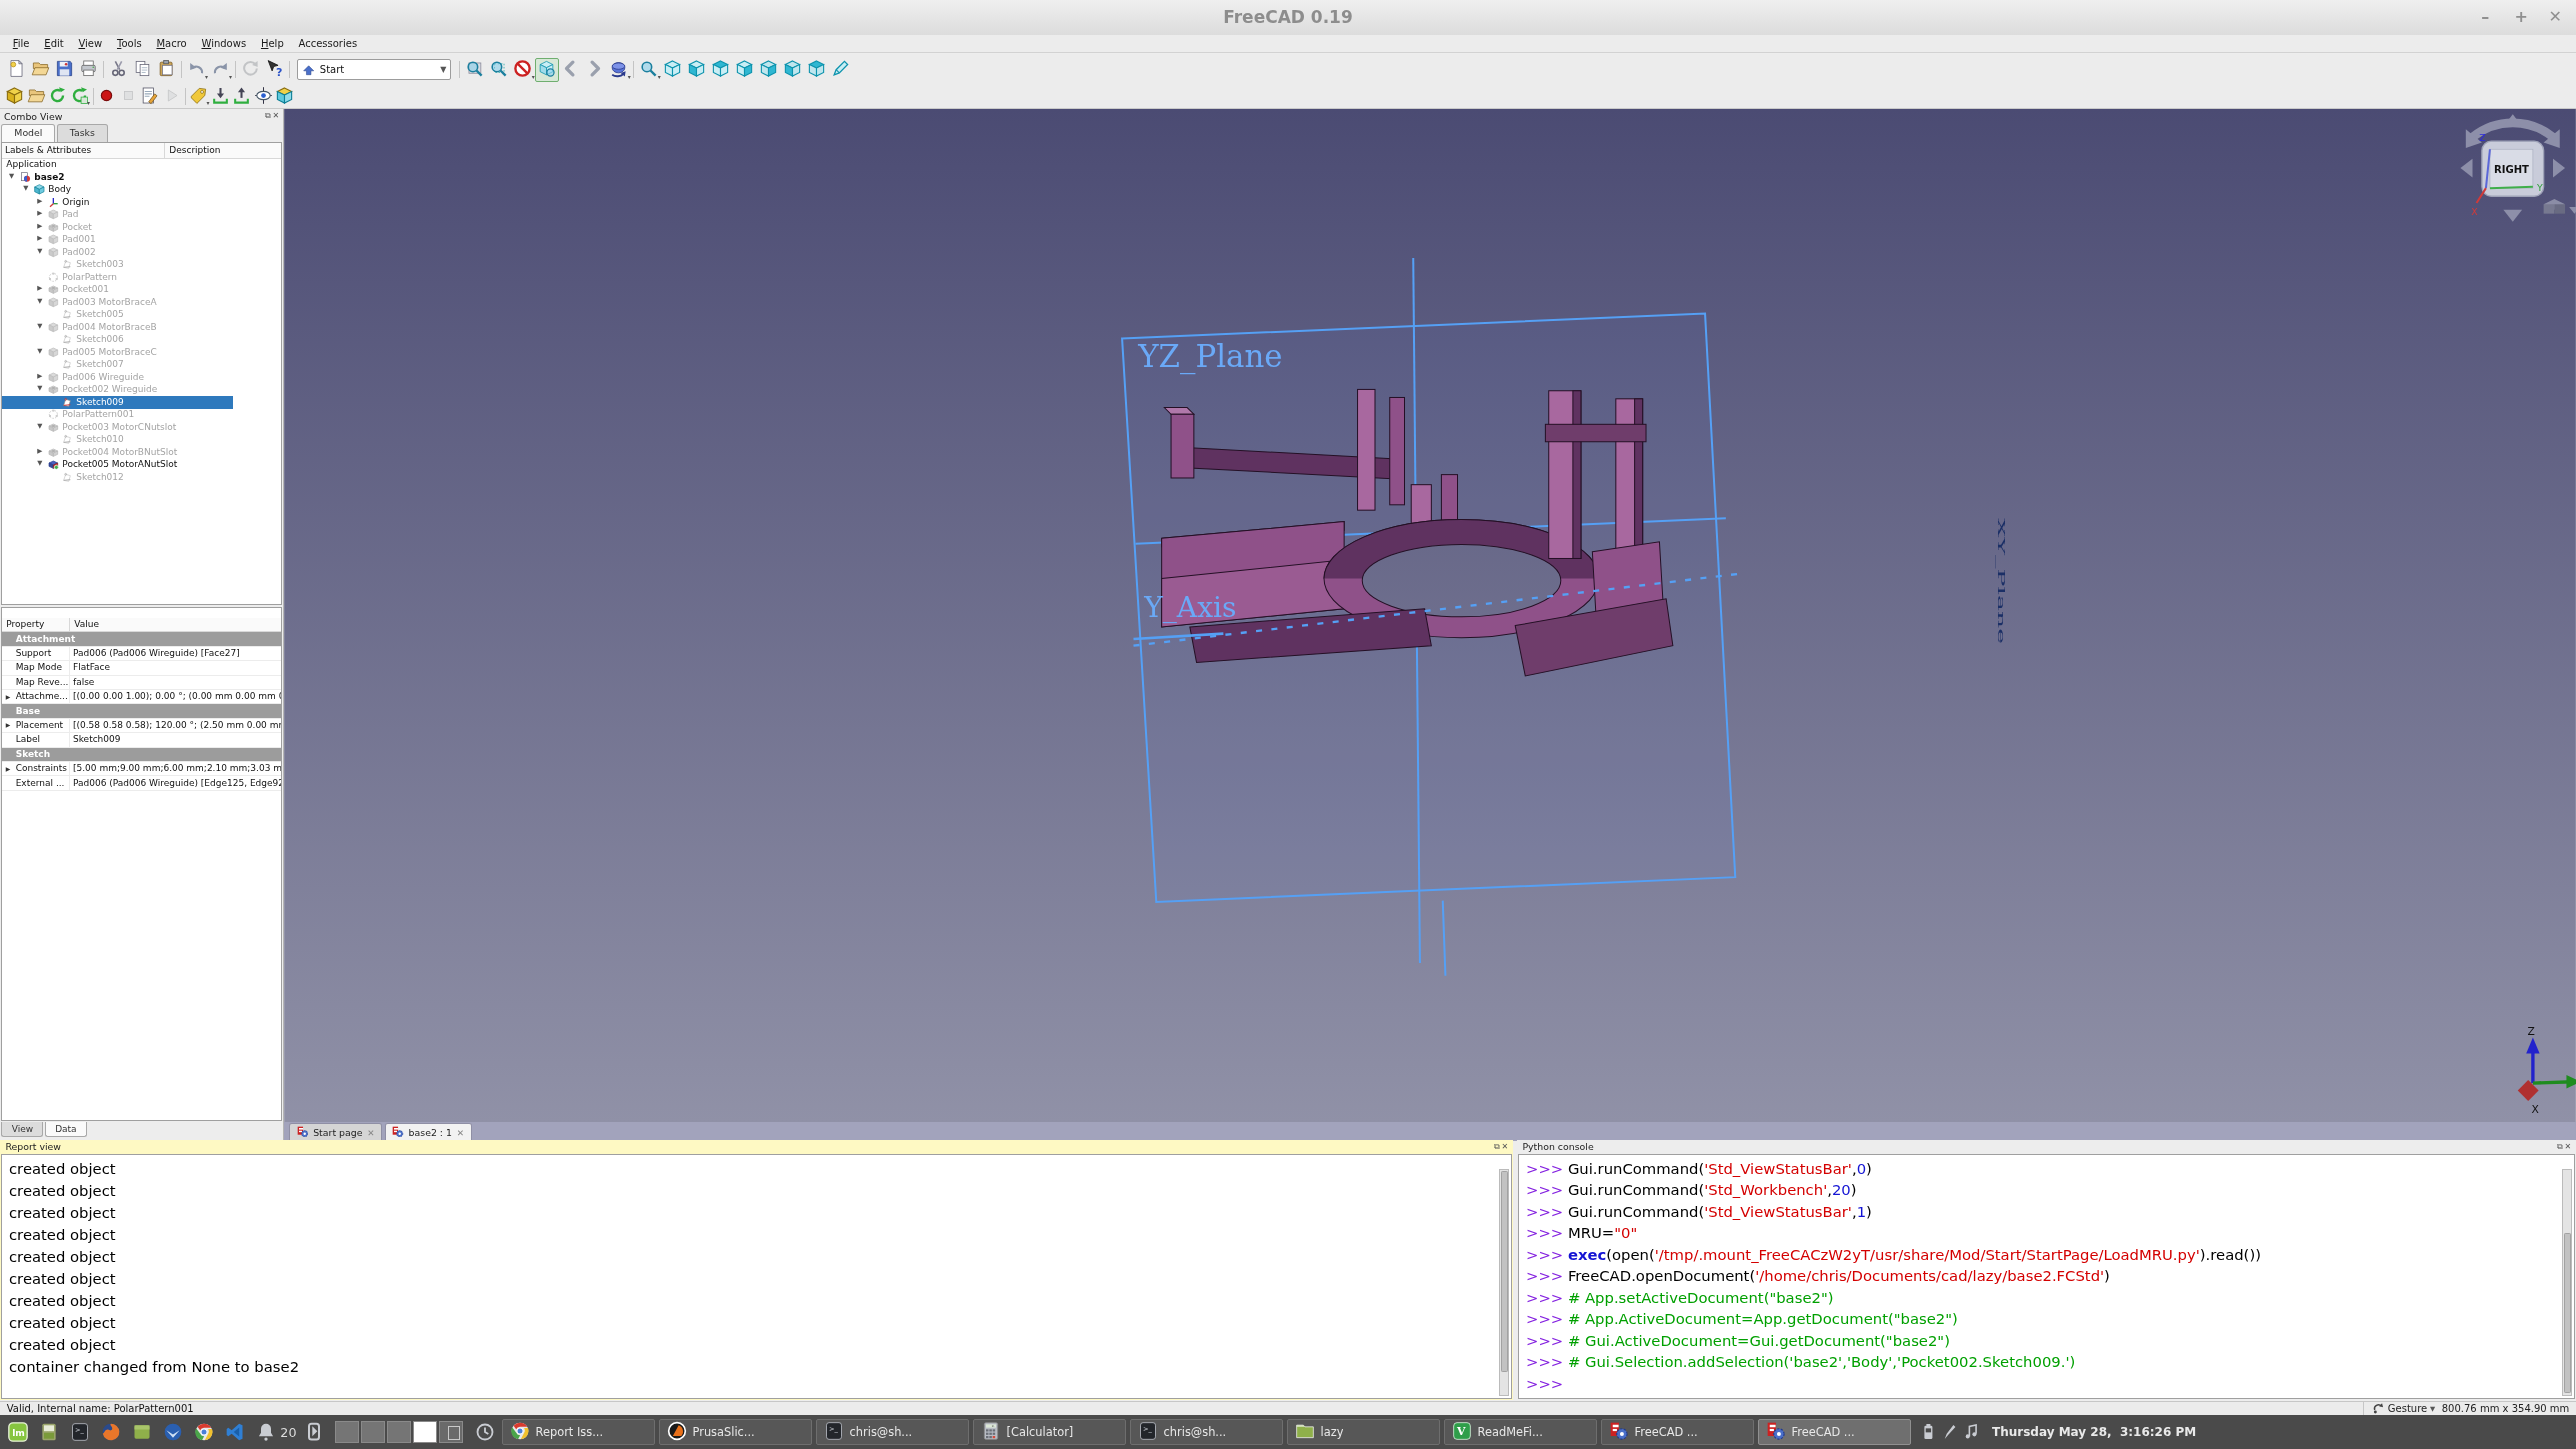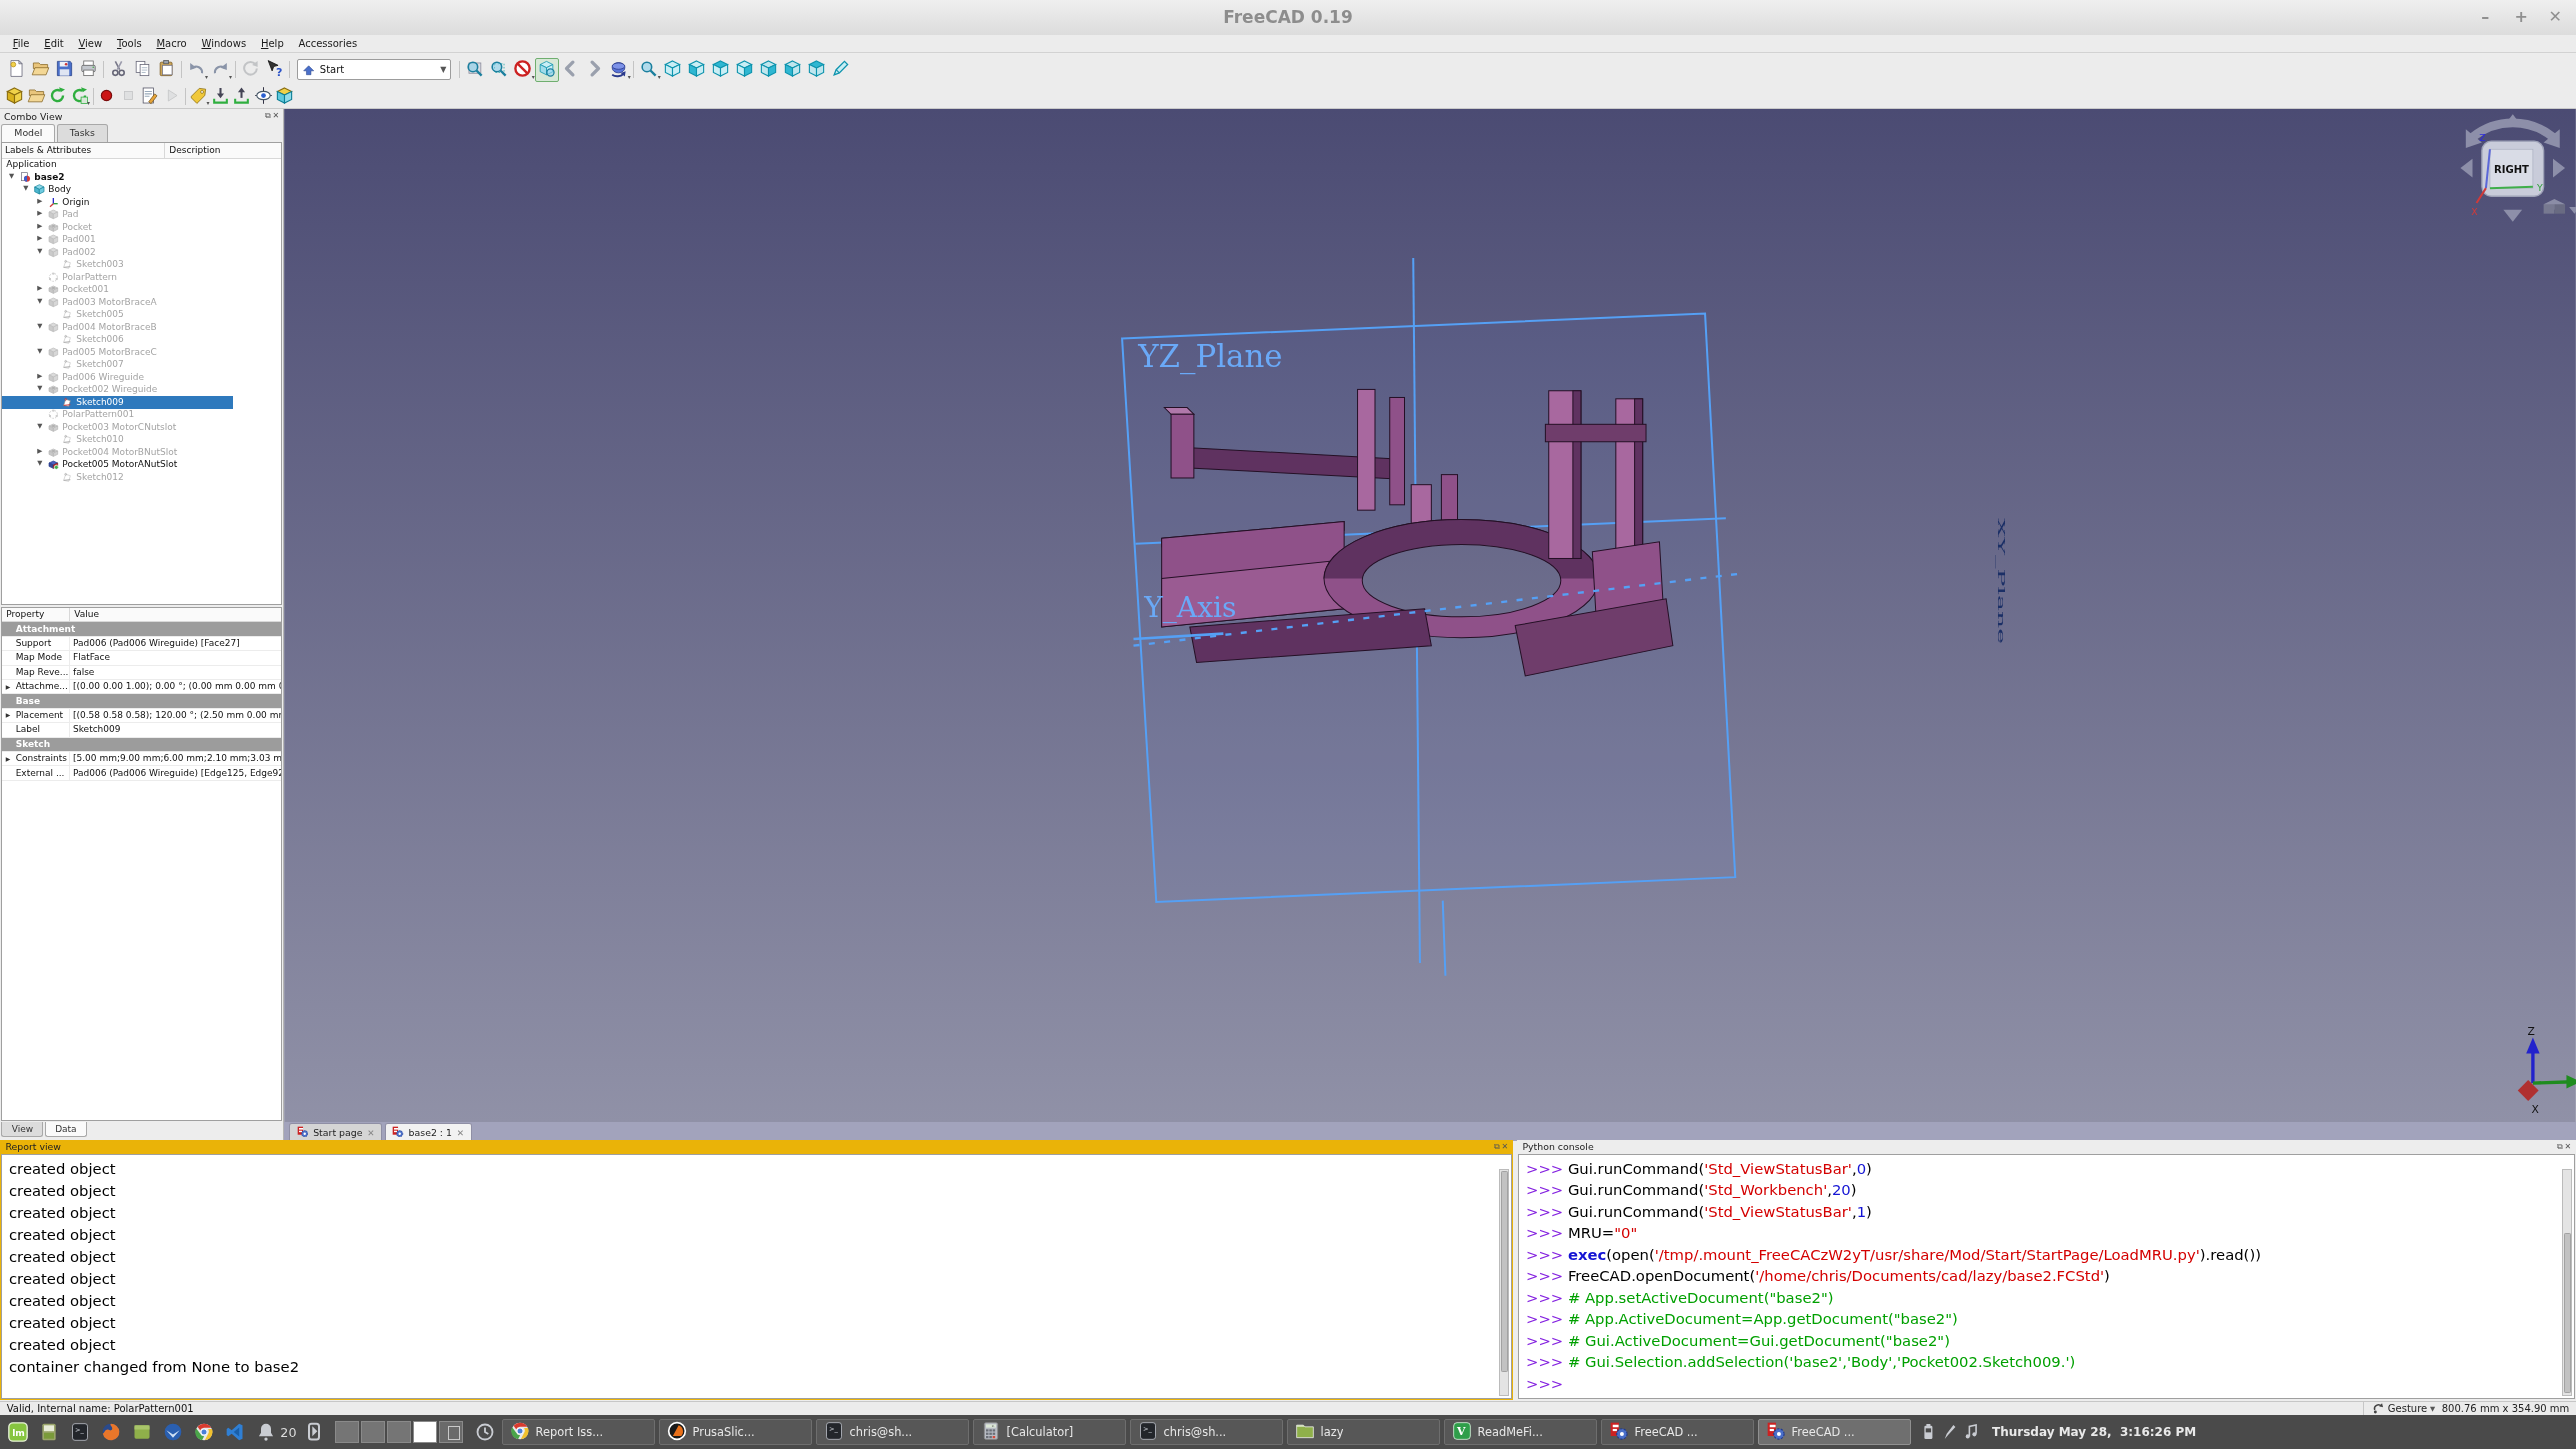--- a/index.html
+++ b/index.html
@@ -48,21 +48,21 @@
   .trow .lbl{position:absolute;top:0.7px;}
   .trow.dim .lbl{color:#a4a4a4;}
   .trow.bold .lbl{font-weight:bold;}
   .trow .exp{position:absolute;top:0.7px;font-size:6.7px;color:#555;}
   .trow .ticon{position:absolute;top:0.7px;width:10.7px;height:10.7px;}
   .trow.dim .ticon{filter:grayscale(1) opacity(.5);}
   .trow.selected .selbg{position:absolute;left:0;top:0;width:231px;height:100%;background:#2e79bd;}
   .trow.selected .lbl{color:#fff;}
   .trow.selected .ticon{filter:none;}
   #prop-panel{left:1.3px;top:498px;width:281px;height:514px;background:#fff;border:0.7px solid #9f9f9f;box-sizing:border-box;}
-  #prop-header{height:13.4px;display:flex;font-size:9px;background:#fafafa;border-bottom:0.7px solid #d8d8d8;}
+  #prop-header{height:13.4px;display:flex;font-size:9px;background:#fafafa;border-bottom:0.7px solid #d8d8d8;margin-top:10px;}
   #prop-header .c1{width:68px;padding:1.3px 2.7px 0 4px;box-sizing:border-box;border-right:0.7px solid #d8d8d8;}
   #prop-header .c2{padding:1.3px 4px 0;}
   .prow{height:13.4px;display:flex;font-size:9px;border-bottom:0.7px solid #ececec;position:relative;}
   .prow .c1{width:68px;padding:1.3px 1.3px 0 13.4px;box-sizing:border-box;border-right:0.7px solid #ececec;
     overflow:hidden;white-space:nowrap;}
   .prow .c2{flex:1;padding:1.3px 2.7px 0;overflow:hidden;white-space:nowrap;}
   .prow .pexp{position:absolute;left:3.4px;top:2.7px;font-size:6px;color:#333;}
   .prow.group{background:#9c9c9c;color:#fff;font-weight:bold;text-align:right;}
   .prow.group .c1{border-right:none;width:auto;}
   #dock-bottom-tabs{left:1.3px;top:1013px;display:flex;gap:1.3px;}
@@ -70,21 +70,21 @@
     padding:2px 9.4px;font-size:9px;color:#333;}
   .qtab2.active{background:#fafafa;}
   
   #viewport{left:284px;top:109px;width:2292px;height:1013px;}
   #mditabbar{left:284px;top:1122px;width:2292px;height:19px;background:#a2a3bc;display:flex;align-items:flex-end;padding-left:5.4px;box-sizing:border-box;}
   .mditab{height:17px;display:flex;align-items:center;gap:4.7px;padding:0 6.7px;font-size:9.4px;
     background:#d5d5d5;border:0.7px solid #8f8fa5;border-bottom:none;border-radius:2.7px 2.7px 0 0;margin-right:2.7px;color:#222;}
   .mditab.active{background:#f2f2f2;}
   .mditab .x{color:#888;font-size:8.7px;}
   
-  #report{left:0;top:1140px;width:1513px;height:260px;background:#eab308;}
+  #report{left:0;top:1140px;width:1513px;height:260px;background:#fef9c3;}
   #pycon{left:1517px;top:1140px;width:1059px;height:260px;background:#ededed;}
   .dock-title{height:14px;font-size:9.4px;padding:1.3px 5.4px;box-sizing:border-box;color:#222;position:relative;}
   .dock-body{position:absolute;left:1.3px;right:1.3px;top:14px;bottom:1.3px;background:#fff;border:0.7px solid #9f9f9f;overflow:hidden;}
   #report-lines{padding:3.4px 6.7px;font-size:14.8px;line-height:22px;color:#000;}
   #py-lines{padding:2.7px 6.7px;font-size:14.8px;line-height:21.5px;white-space:nowrap;}
   .c-p{color:#8421e0;}
   .c-s{color:#d40000;}
   .c-n{color:#1414d4;}
   .c-k{color:#1414d4;font-weight:bold;}
   .c-c{color:#00a000;}

